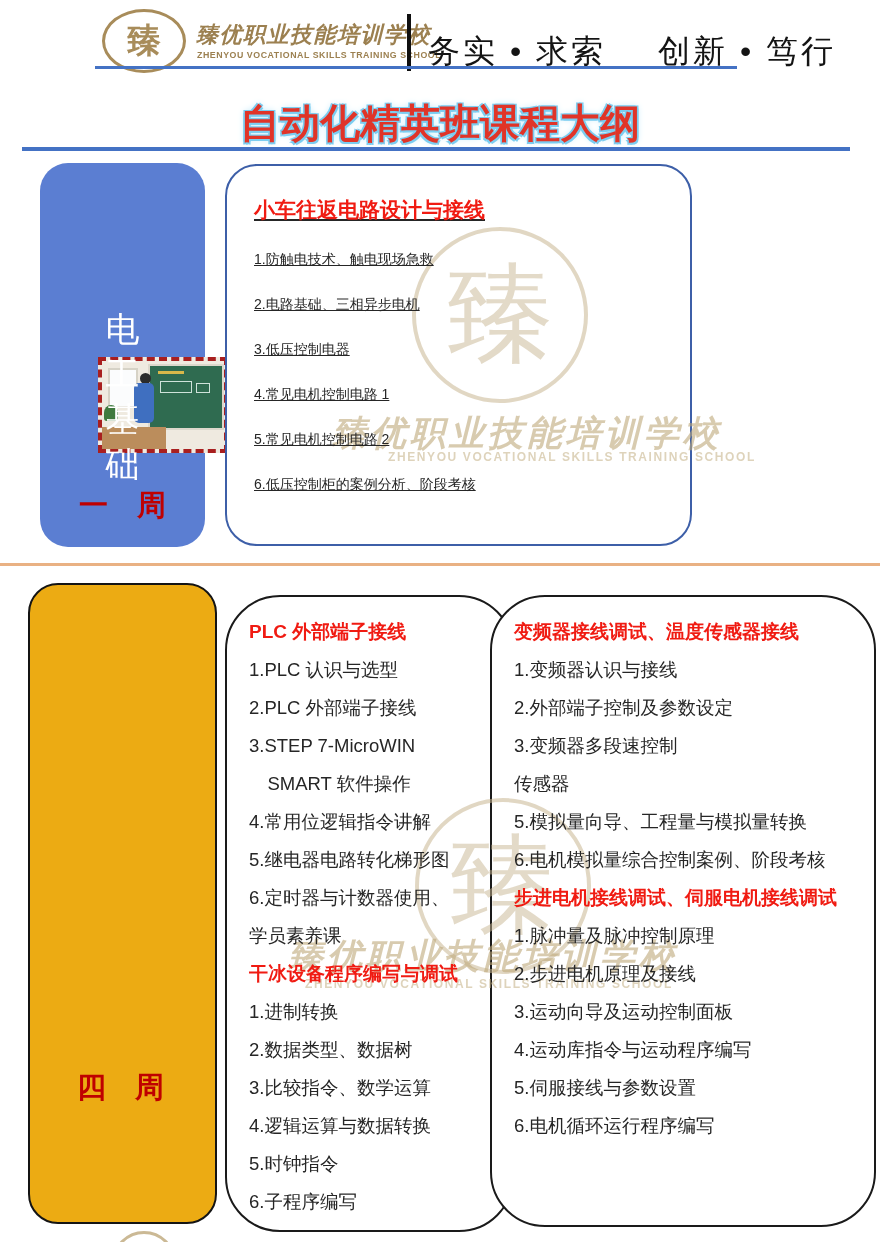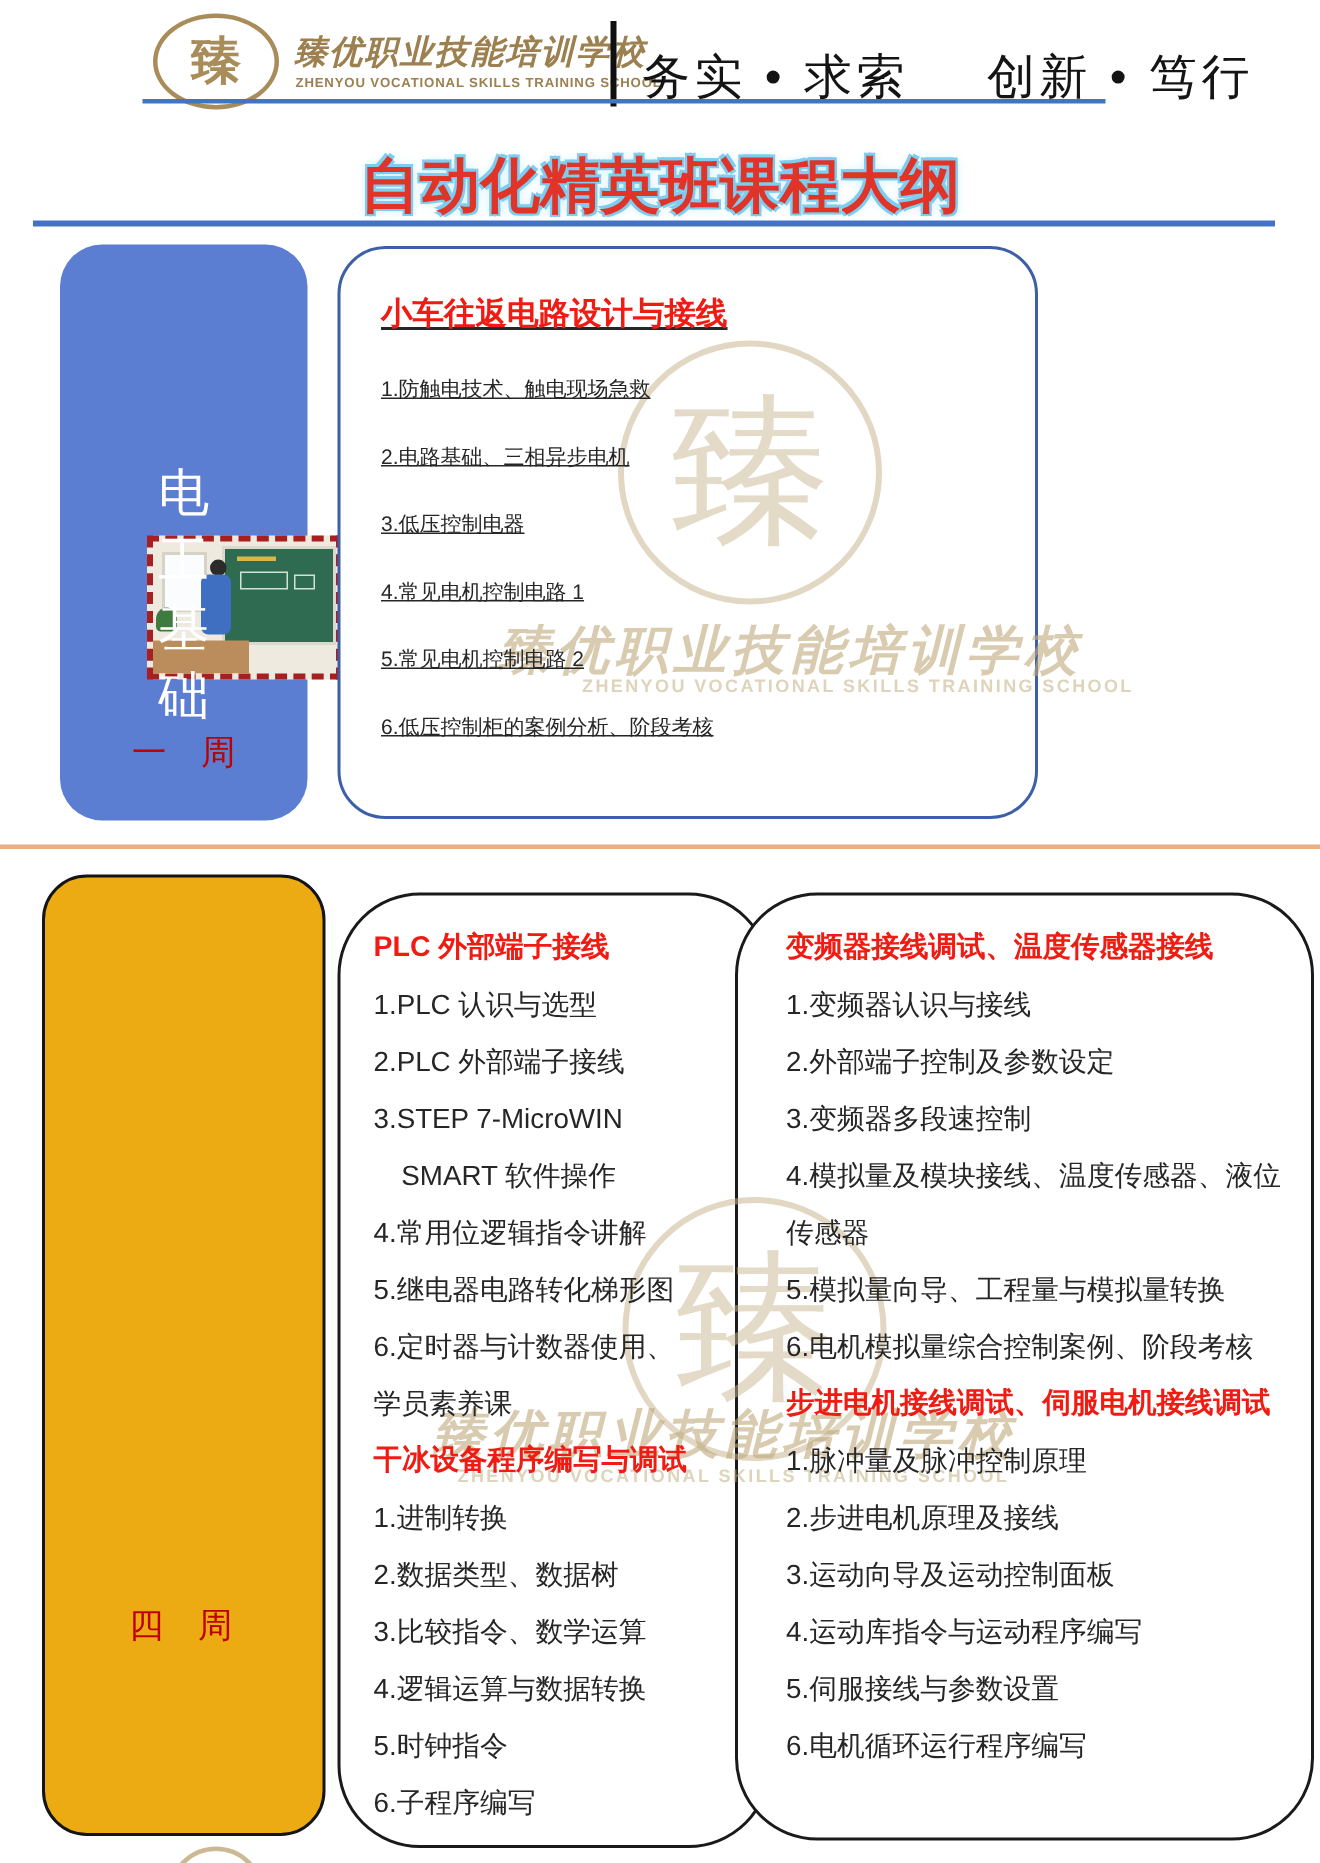--- a/index.html
+++ b/index.html
@@ -22,21 +22,21 @@
   .page-title{position:absolute;left:0;top:96px;width:880px;text-align:center;font-size:40px;font-weight:bold;
     color:#e03428;
     text-shadow:-1.5px -1.5px 0 #7ccdf0,1.5px -1.5px 0 #7ccdf0,-1.5px 1.5px 0 #7ccdf0,1.5px 1.5px 0 #7ccdf0,0 0 7px #b4e4f8;}
   .title-line{position:absolute;left:22px;top:147px;width:828px;height:3.5px;background:#4472c4;}
   .sec-divider{position:absolute;left:0px;top:563px;width:880px;height:3px;background:#e9b183;}
   
   .panel1{position:absolute;left:40px;top:163px;width:165px;height:384px;background:#5b7ed2;border-radius:28px;}
   .panel2{position:absolute;left:28px;top:583px;width:185px;height:637px;background:#ecab13;border:2px solid #141414;border-radius:30px;}
   .v-label{position:absolute;left:0;width:100%;text-align:center;color:#ffffff;}
   .v-label .vchar{height:45px;line-height:45px;font-size:34px;}
-  .duration{position:absolute;left:0;width:100%;text-align:center;color:#bf0000;font-size:23px;font-weight:400;white-space:pre;}
+  .duration{position:absolute;left:0;width:100%;text-align:center;color:#bf0000;font-size:29px;font-weight:700;white-space:pre;}
   .p2-label{position:absolute;left:0;top:786px;width:100%;text-align:center;color:#ffffff;}
   .p2-label .vline{height:70px;line-height:70px;font-size:30px;}
   
   .photo{position:absolute;overflow:hidden;}
   .photo1{left:58px;top:194px;width:122px;height:88px;border:4px dashed #a81f1f;background:#efeae0;}
   .photo div{position:absolute;}
   .p1-window{left:6px;top:7px;width:26px;height:36px;background:#fbfcfd;border:2px solid #d6d2c6;}
   .p1-board{left:46px;top:3px;width:72px;height:62px;background:#2f6b50;border:2px solid #ddd8cc;}
   .p1-chalk1{left:58px;top:20px;width:30px;height:10px;border:1.5px solid #cfe3da;}
   .p1-chalk2{left:94px;top:22px;width:12px;height:8px;border:1.5px solid #cfe3da;}
@@ -46,21 +46,21 @@
   .p1-desk{left:0px;top:66px;width:64px;height:22px;background:#bb8d5c;}
   .p1-plant{left:2px;top:44px;width:14px;height:16px;background:#3f7a3f;border-radius:50% 50% 20% 20%;}
   
   .cbox{position:absolute;background:#ffffff;}
   .box1{left:225px;top:164px;width:463px;height:378px;border:2.5px solid #3d5fa8;border-radius:32px;text-decoration:underline;}
   .boxA{left:225px;top:595px;width:285px;height:633px;border:2.5px solid #1a1a1a;border-radius:55px;}
   .boxB{left:490px;top:595px;width:382px;height:628px;border:2.5px solid #1a1a1a;border-radius:55px;}
   .cbox-content{position:relative;z-index:2;}
   .box1 .cbox-content{padding:24px 20px 0 27px;}
   .boxA .cbox-content{padding:16px 8px 0 22px;}
-  .boxB .cbox-content{padding:16px 10px 0 32px;}
+  .boxB .cbox-content{padding:16px 10px 0 22px;}
   .mod-heading{color:#f01b12;font-weight:bold;}
   .box1 .mod-heading{font-size:21px;height:47px;line-height:40px;}
   .boxA .mod-heading,.boxB .mod-heading{font-size:19px;height:38px;line-height:38px;white-space:pre;}
   .line1{height:45px;line-height:45px;font-size:14px;white-space:pre;}
   .line2{height:38px;line-height:38px;font-size:18.5px;white-space:pre;}
   
   .wm{position:absolute;z-index:1;pointer-events:none;}
   .wm-ring{border:4px solid rgba(200,182,146,0.55);border-radius:50%;display:flex;align-items:center;justify-content:center;}
   .wm-ring1{left:412px;top:227px;width:168px;height:168px;}
   .wm-ring2{left:415px;top:798px;width:168px;height:168px;}
@@ -175,21 +175,20 @@
   </div>
 
   <div class="cbox boxB">
     <div class="cbox-content">
       <div class="block">
         <div class="mod-heading">变频器接线调试、温度传感器接线</div>
         <div>
             <div class="line2">1.变频器认识与接线</div>
             <div class="line2">2.外部端子控制及参数设定</div>
             <div class="line2">3.变频器多段速控制</div>
-            <div class="line2">4.模拟量及模块接线、温度传感器、液位</div>
             <div class="line2">传感器</div>
             <div class="line2">5.模拟量向导、工程量与模拟量转换</div>
             <div class="line2">6.电机模拟量综合控制案例、阶段考核</div>
           </div>
       </div>
       <div class="block">
         <div class="mod-heading">步进电机接线调试、伺服电机接线调试</div>
         <div>
             <div class="line2">1.脉冲量及脉冲控制原理</div>
             <div class="line2">2.步进电机原理及接线</div>

